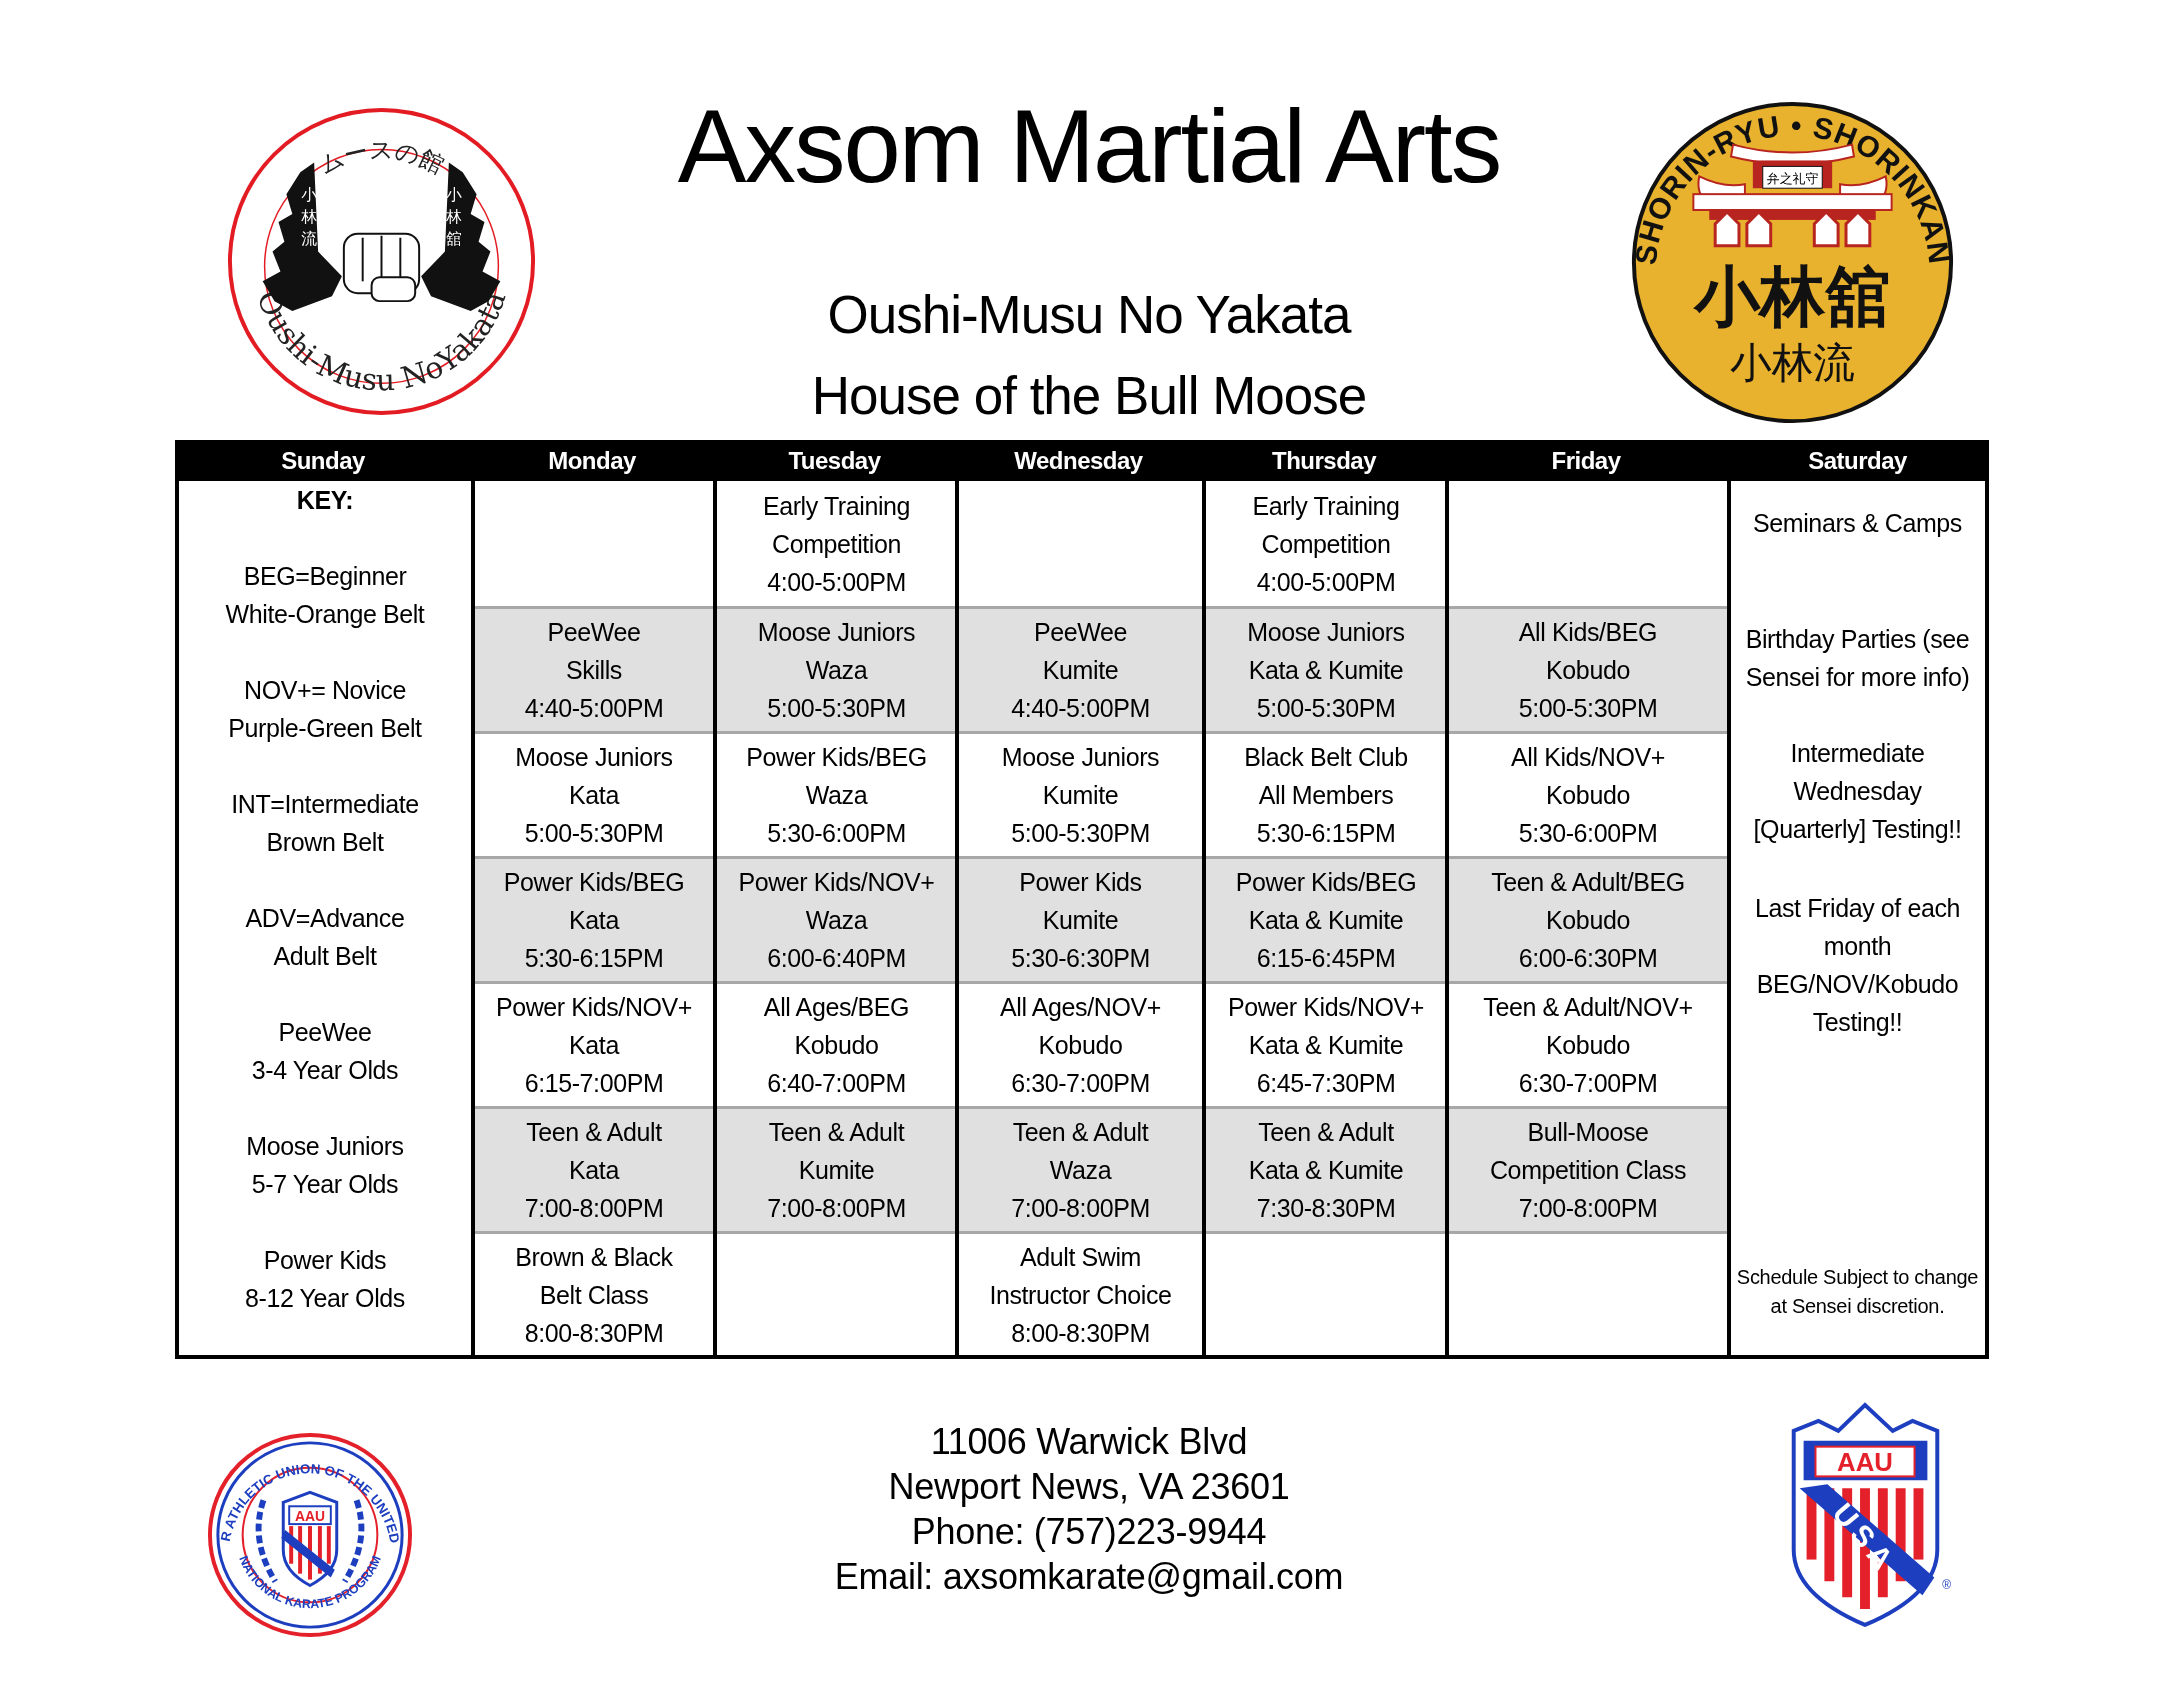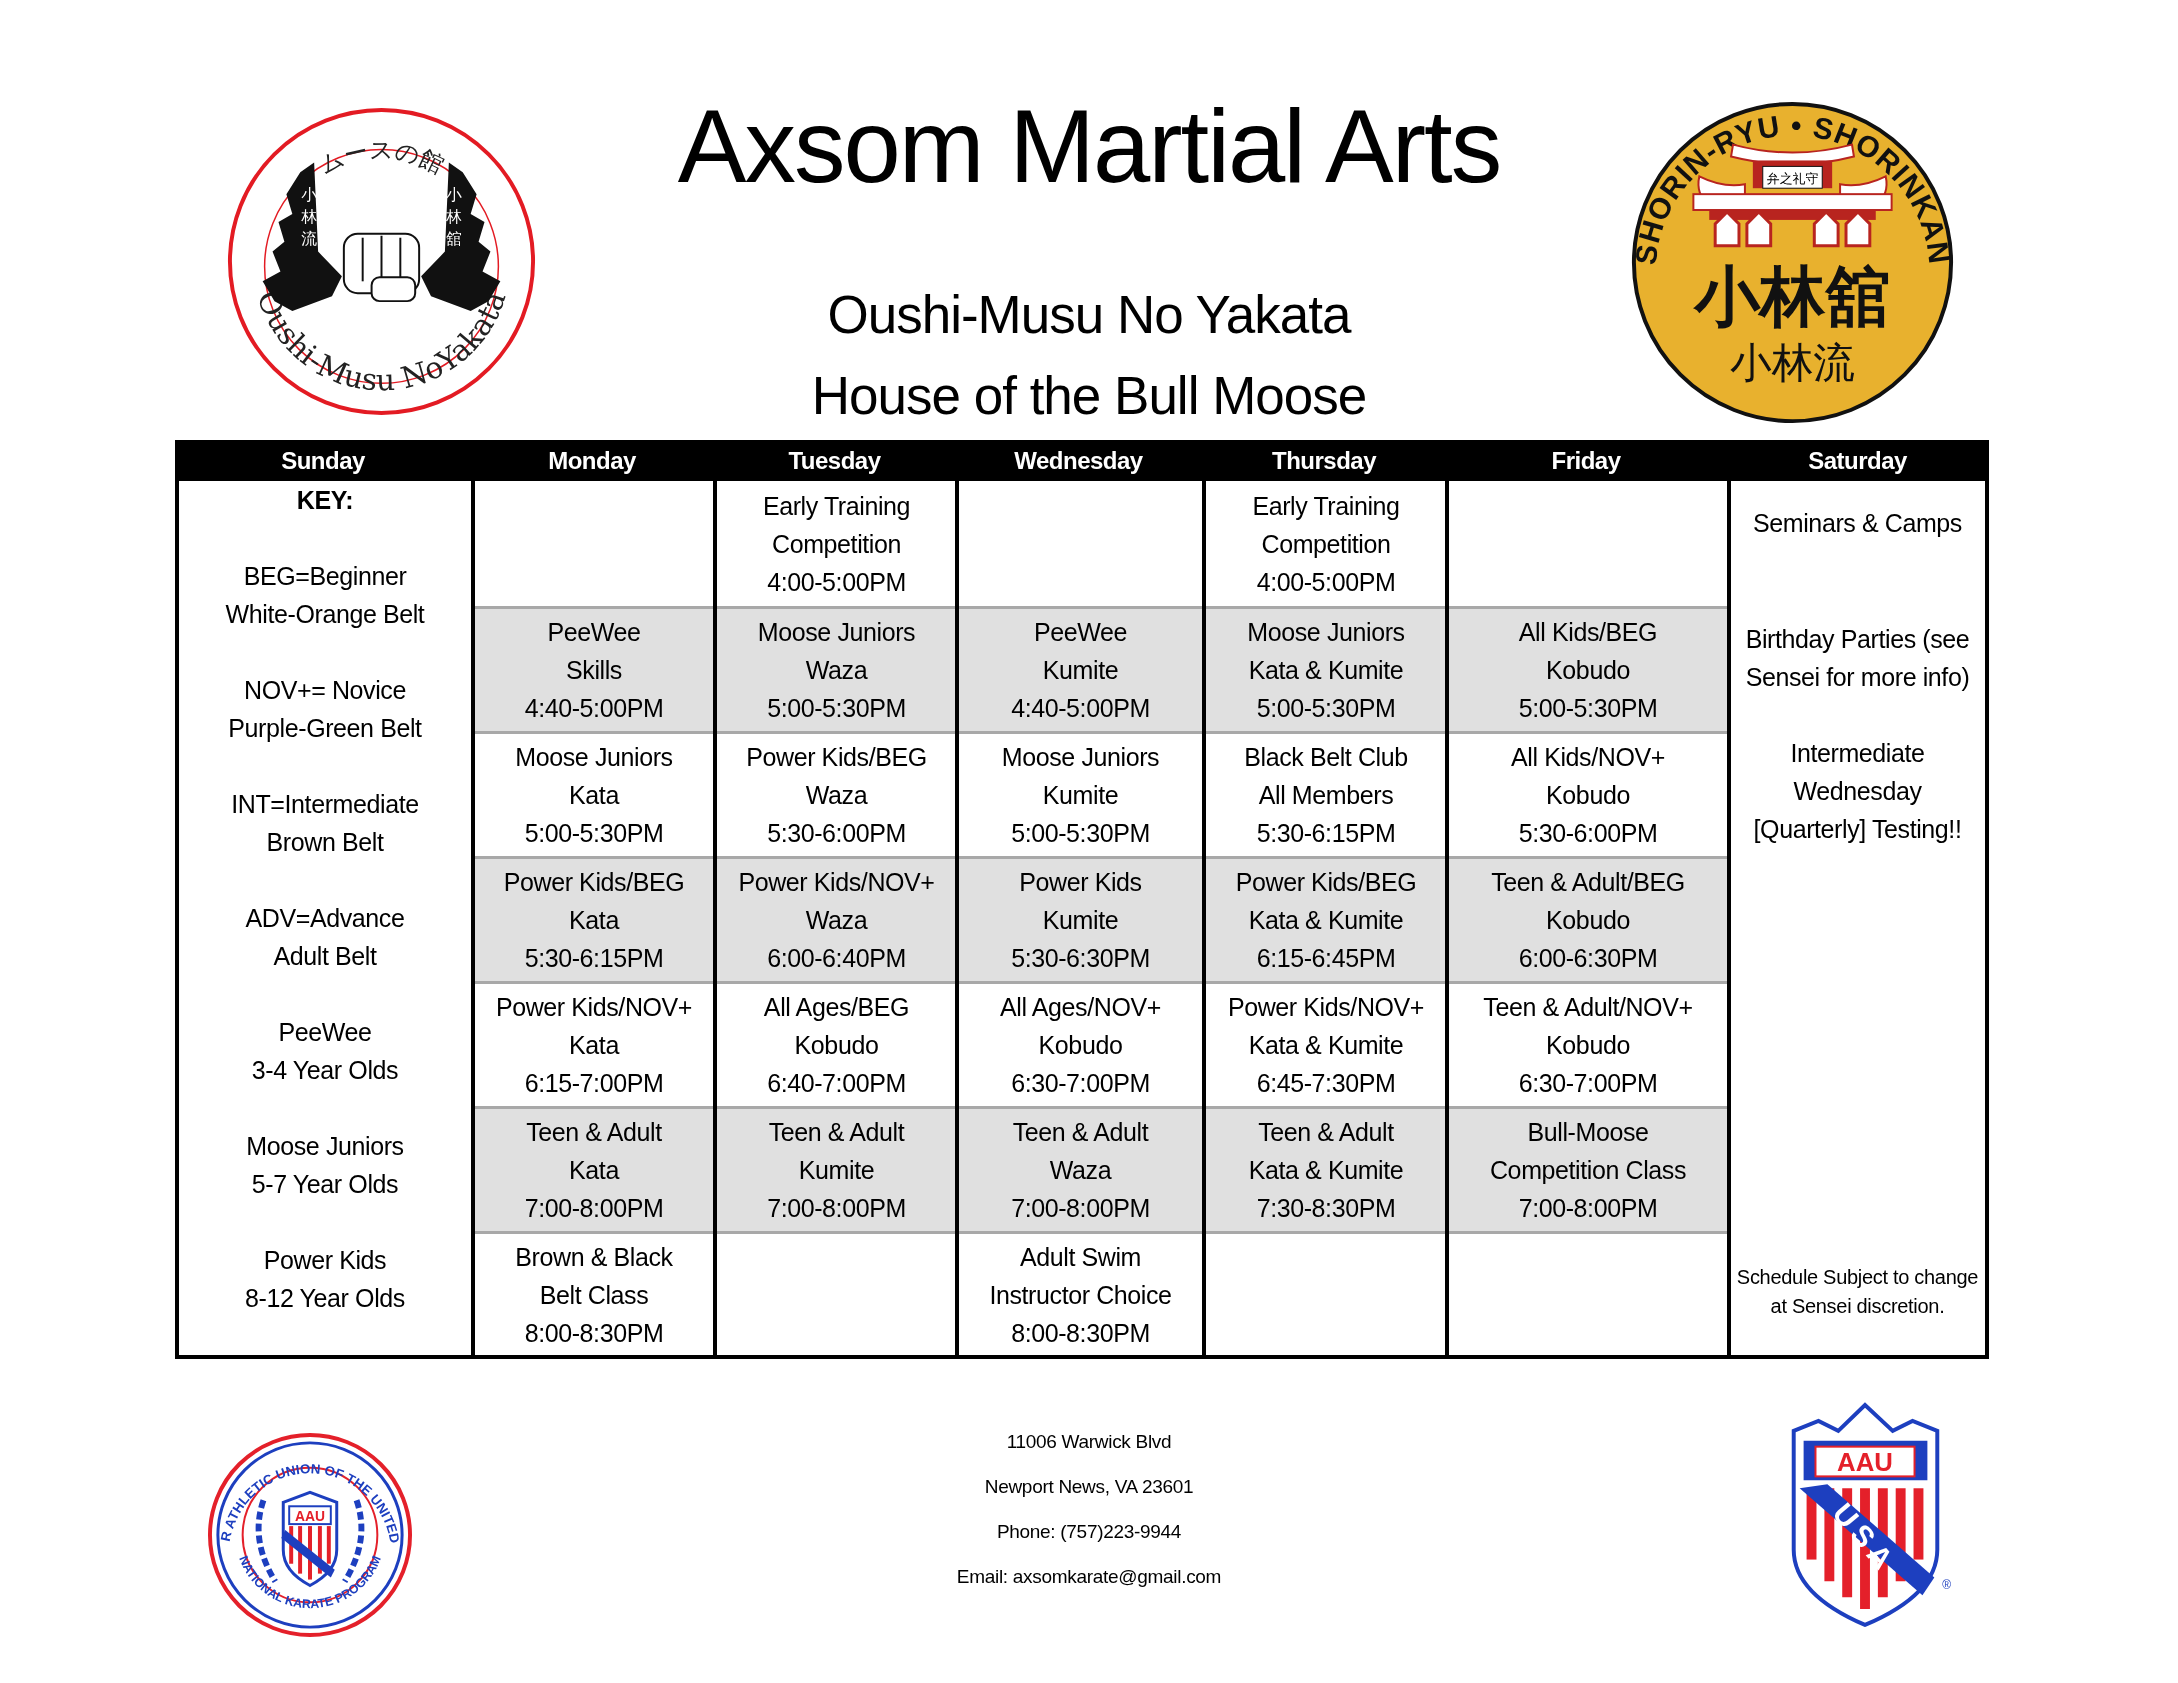--- a/index.html
+++ b/index.html
@@ -44,21 +44,21 @@
   .key .k-title { font-weight:bold; }
   .key .gap { height:38px; }
 
   .sat { position:absolute; top:41px; height:875px; text-align:center;
          font-size:25px; line-height:38px; letter-spacing:-0.4px; }
   .sat .blk { position:absolute; left:0; width:100%; }
   .sat .small { font-size:20px; line-height:29px; letter-spacing:-0.3px; }
 
   
   .footer { position:absolute; left:0; width:2178px; top:1419px; text-align:center;
-            font-size:19px; line-height:45px; letter-spacing:-0.3px; }
+            font-size:36px; line-height:45px; letter-spacing:-0.3px; }
 </style>
 </head>
 <body>
 
 <div class="title">Axsom Martial Arts</div>
 <div class="subtitle s1">Oushi-Musu No Yakata</div>
 <div class="subtitle s2">House of the Bull Moose</div>
 
 <div class="logo logo-left">
   <svg viewBox="0 0 320 320" width="317" height="317">
@@ -338,20 +338,26 @@
     <div class="blk" style="top:23px">Seminars &amp; Camps</div>
     <div class="blk" style="top:139px">
       <div>Birthday Parties (see</div>
       <div>Sensei for more info)</div>
     </div>
     <div class="blk" style="top:253px">
       <div>Intermediate</div>
       <div>Wednesday</div>
       <div>[Quarterly] Testing!!</div>
     </div>
+    <div class="blk" style="top:408px">
+      <div>Last Friday of each</div>
+      <div>month</div>
+      <div>BEG/NOV/Kobudo</div>
+      <div>Testing!!</div>
+    </div>
     <div class="blk small" style="top:782px">
       <div>Schedule Subject to change</div>
       <div>at Sensei discretion.</div>
     </div>
   </div>
 
   <div class="vline" style="left:296px"></div>
   <div class="vline" style="left:538px"></div>
   <div class="vline" style="left:780px"></div>
   <div class="vline" style="left:1027px"></div>

